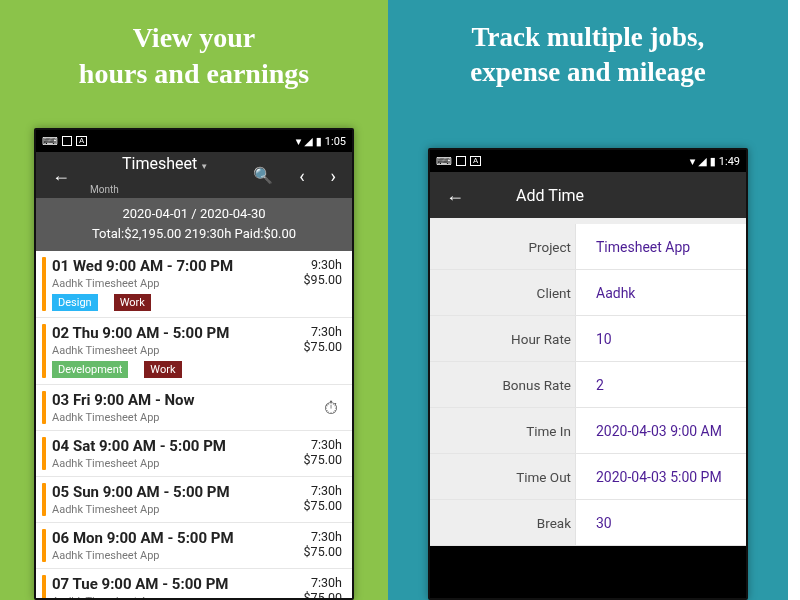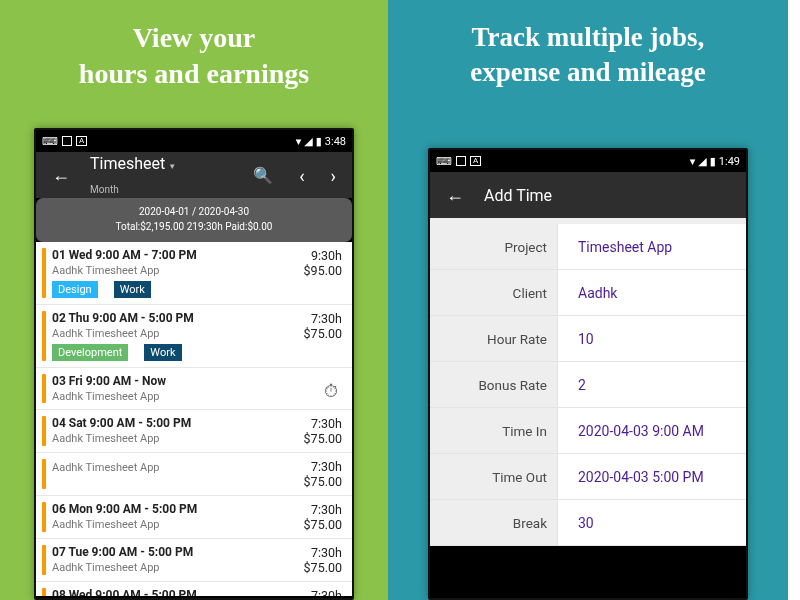--- a/index.html
+++ b/index.html
@@ -53,76 +53,75 @@
   .sq { width: 10px; height: 10px; border: 1px solid #fff; display:inline-block; }
   .app-bar {
     height: 46px;
     background: #2e2e2e;
     color: #fff;
     display: flex;
     align-items: center;
     padding: 0 10px;
     gap: 14px;
   }
-  .app-bar .title { font-size: 16px; }
+  .app-bar .title { font-size: 16px; margin-left: 32px; }
   .app-bar .sub { font-size: 10px; color: #bbb; margin-top: 12px;}
   .app-bar .title-stack { display: flex; flex-direction: column; line-height: 1.1; }
   .app-bar .drop { font-size: 8px; margin-left: 3px; color: #bbb; }
   .app-bar-spacer { flex: 1; }
   .app-bar .ib { font-size: 18px; padding: 4px 6px; }
   .summary {
     background: #5a5a5a;
     color: #fff;
     text-align: center;
-    font-size: 10px;
+    font-size: 13px;
     padding: 6px 4px 8px;
     line-height: 1.5;
-    border-radius: 7px;
   }
   .list { background: #fff; height: calc(100% - 22px - 46px - 46px); overflow: hidden; }
   .row {
     display: flex;
     border-bottom: 1px solid #e6e6e6;
     padding: 6px 10px 6px 6px;
     gap: 6px;
     position: relative;
   }
   .stripe { width: 4px; align-self: stretch; border-radius: 1px; flex: none; }
   .orange { background: #ff9800; }
   .row-main { flex: 1; min-width: 0; }
-  .line1 { font-size: 12px; font-weight: bold; color: #222; }
+  .line1 { font-size: 15px; font-weight: bold; color: #222; }
   .line2 { font-size: 11px; color: #777; margin-top: 2px; }
   .tags { margin-top: 4px; display: flex; gap: 16px; }
   .tag { font-size: 11px; color: #fff; padding: 2px 6px; }
   .tag-blue { background: #29b6f6; }
-  .tag-red  { background: #0c4a6e; }
+  .tag-red  { background: #7f1d1d; }
   .tag-green{ background: #66bb6a; }
   .row-right { text-align: right; font-size: 12.5px; color: #222; white-space: nowrap; }
   .row-right .amt { color: #222; }
   .stopwatch {
     width: 22px; height: 22px; margin-top: 6px;
     display: inline-flex; align-items: center; justify-content: center;
     font-size: 18px; color: #555;
   }
   
   .form { background: #fff; }
   .form-row {
     display: flex;
     border-bottom: 1px solid #e4e4e4;
     min-height: 46px;
   }
   .form-label {
-    width: 128px;
+    width: 146px;
     background: #eeeeee;
     color: #4a4a4a;
     font-size: 13.5px;
     display: flex;
     align-items: center;
     justify-content: flex-end;
-    padding-right: 10px;
+    padding-right: 4px;
     border-right: 1px solid #e2e2e2;
   }
   .form-value {
     flex: 1;
     padding-left: 20px;
     display: flex;
     align-items: center;
     font-size: 14px;
     color: #4c1d95;
   }
@@ -143,21 +142,21 @@
       <div class="status-left">
         <span class="sicon">⌨</span>
         <span class="sicon sq"></span>
         <span class="sicon" style="border:1px solid #fff;font-size:8px;padding:0 2px;line-height:8px;">A</span>
       </div>
       <div class="status-spacer"></div>
       <div class="status-right">
         <span class="sicon">▾</span>
         <span class="sicon">◢</span>
         <span class="sicon">▮</span>
-        <span>3:48</span>
+        <span>1:05</span>
       </div>
     </div>
 
     <div class="app-bar">
       <span class="ib">←</span>
       <div class="title-stack">
         <div><span class="title">Timesheet</span><span class="drop">▼</span></div>
         <span class="sub">Month</span>
       </div>
       <div class="app-bar-spacer"></div>
@@ -217,20 +216,21 @@
             <div class="line2">Aadhk  Timesheet App</div>
           </div>
           <div class="row-right">
             <div>7:30h</div>
             <div class="amt">$75.00</div>
           </div>
         </div>
         <div class="row">
           <div class="stripe orange"></div>
           <div class="row-main">
+            <div class="line1">05 Sun  9:00 AM - 5:00 PM</div>
             <div class="line2">Aadhk  Timesheet App</div>
           </div>
           <div class="row-right">
             <div>7:30h</div>
             <div class="amt">$75.00</div>
           </div>
         </div>
         <div class="row">
           <div class="stripe orange"></div>
           <div class="row-main">

